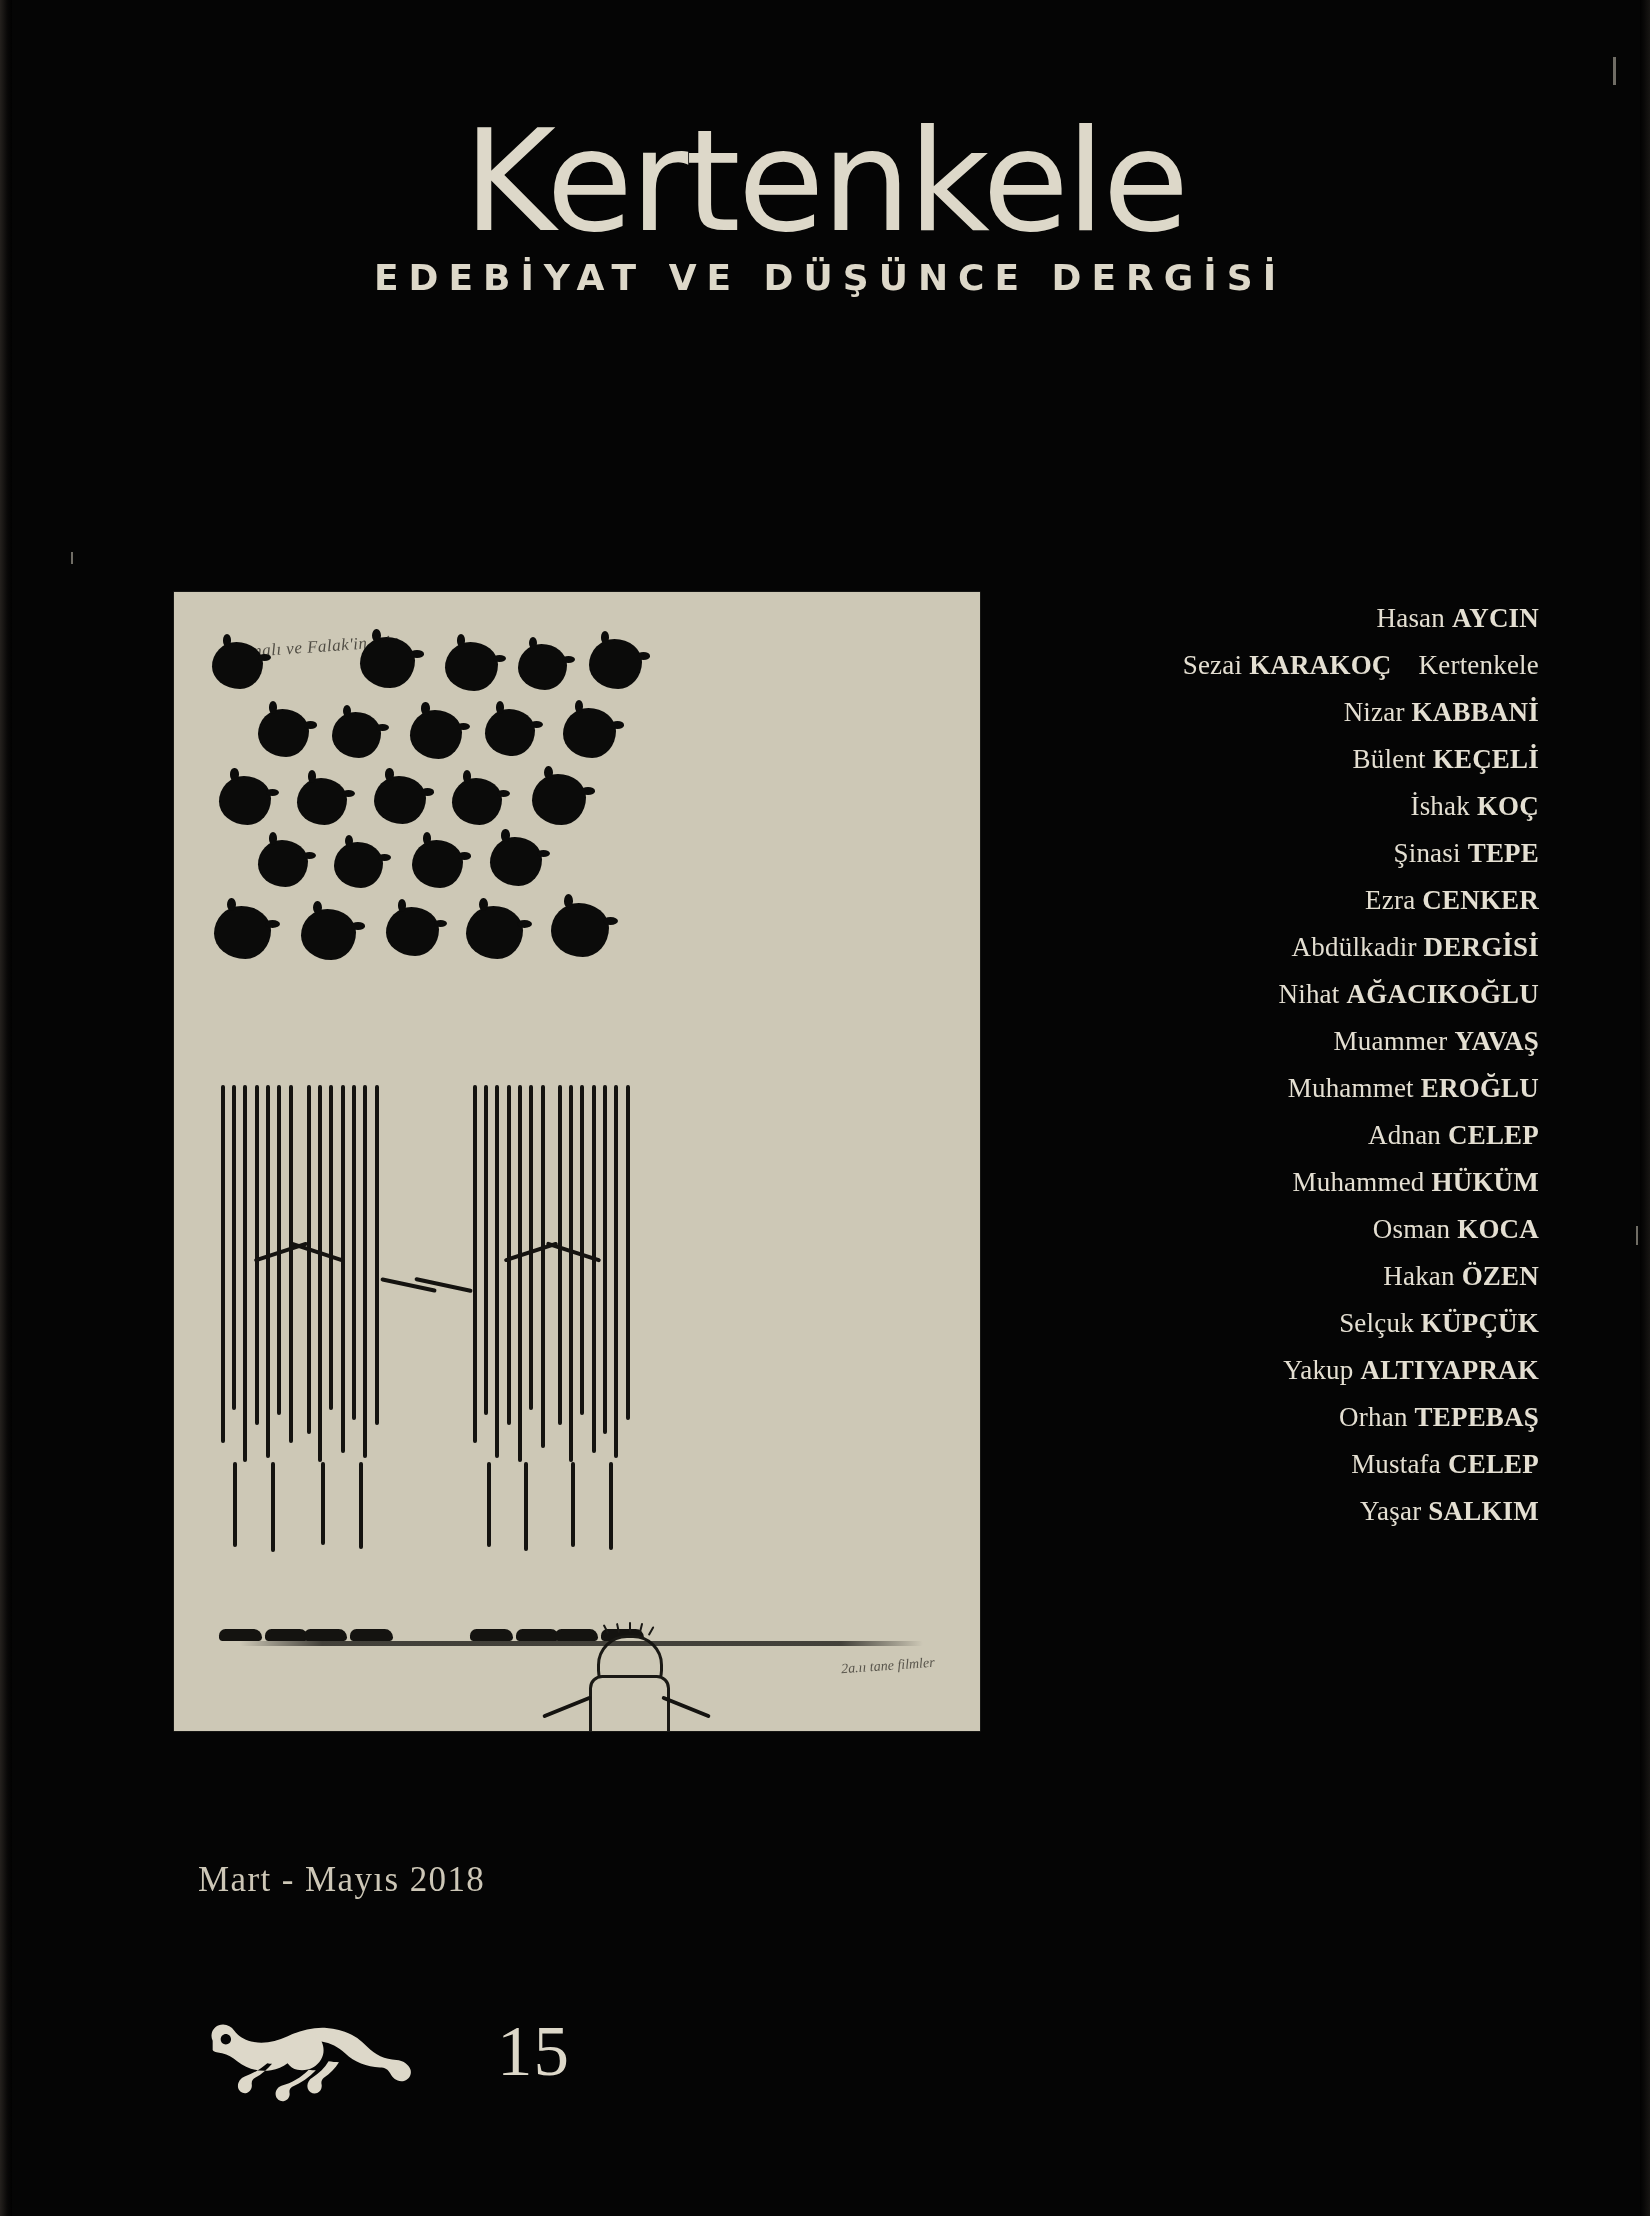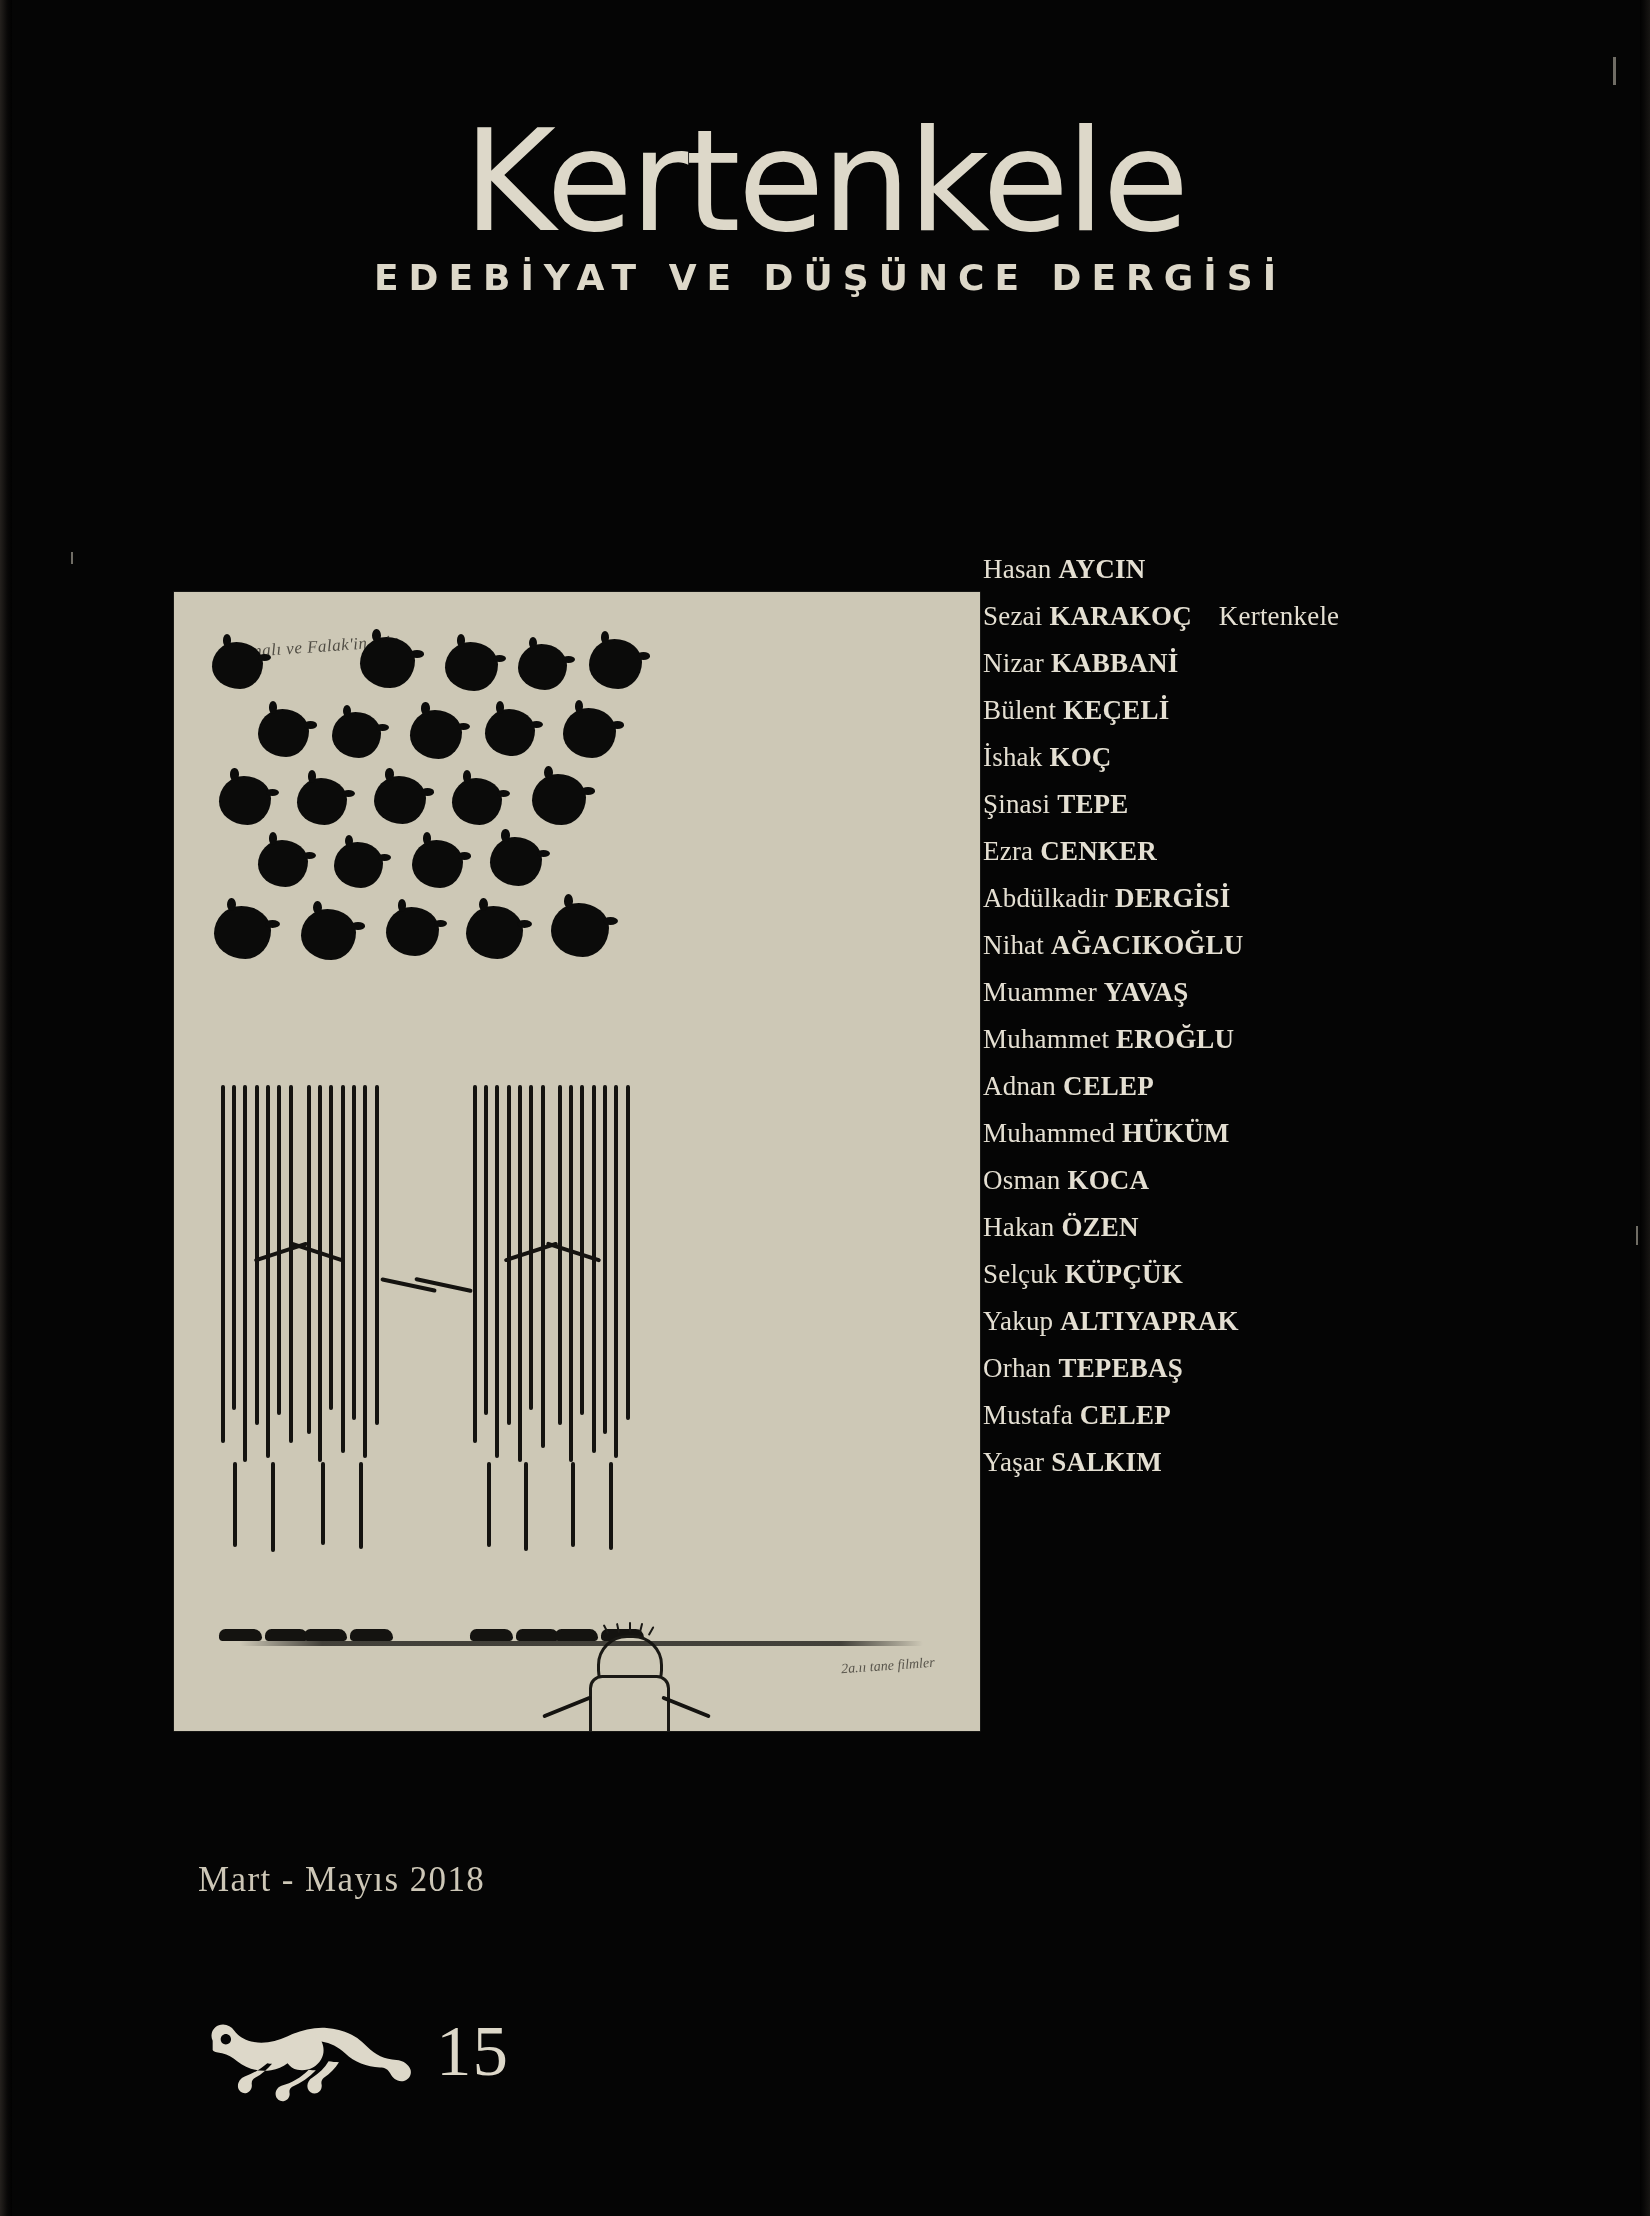--- a/index.html
+++ b/index.html
@@ -205,23 +205,23 @@
     bottom: 85px;
     height: 4.7px;
     background: linear-gradient(to right, rgba(20,19,16,0) 0%, rgba(20,19,16,.75) 12%, rgba(20,19,16,.75) 88%, rgba(20,19,16,0) 100%);
     border-radius: 2.4px;
   }
 
   
   .contributors {
     position: absolute;
     right: 111px;
-    top: 556px;
+    top: 605px;
     width: 556px;
-    text-align: left;
+    text-align: right;
   }
   .contributor {
     font-family: "Liberation Serif", serif;
     font-size: 27px;
     line-height: 1.00;
     letter-spacing: 0.2px;
     color: #e4dfd2;
     margin-bottom: 20px;
     white-space: nowrap;
   }
@@ -245,20 +245,21 @@
     font-size: 35px;
     letter-spacing: 1.4px;
     color: #cdc7b7;
   }
   .issue-row {
     position: absolute;
     left: 191px;
     top: 1999px;
     display: flex;
     align-items: center;
+    gap: 61px;
   }
   .lizard-logo {
     width: 245px;
     height: 104px;
     display: block;
   }
   .issue-number {
     font-family: "Liberation Serif", serif;
     font-size: 71px;
     color: #ddd8c9;

